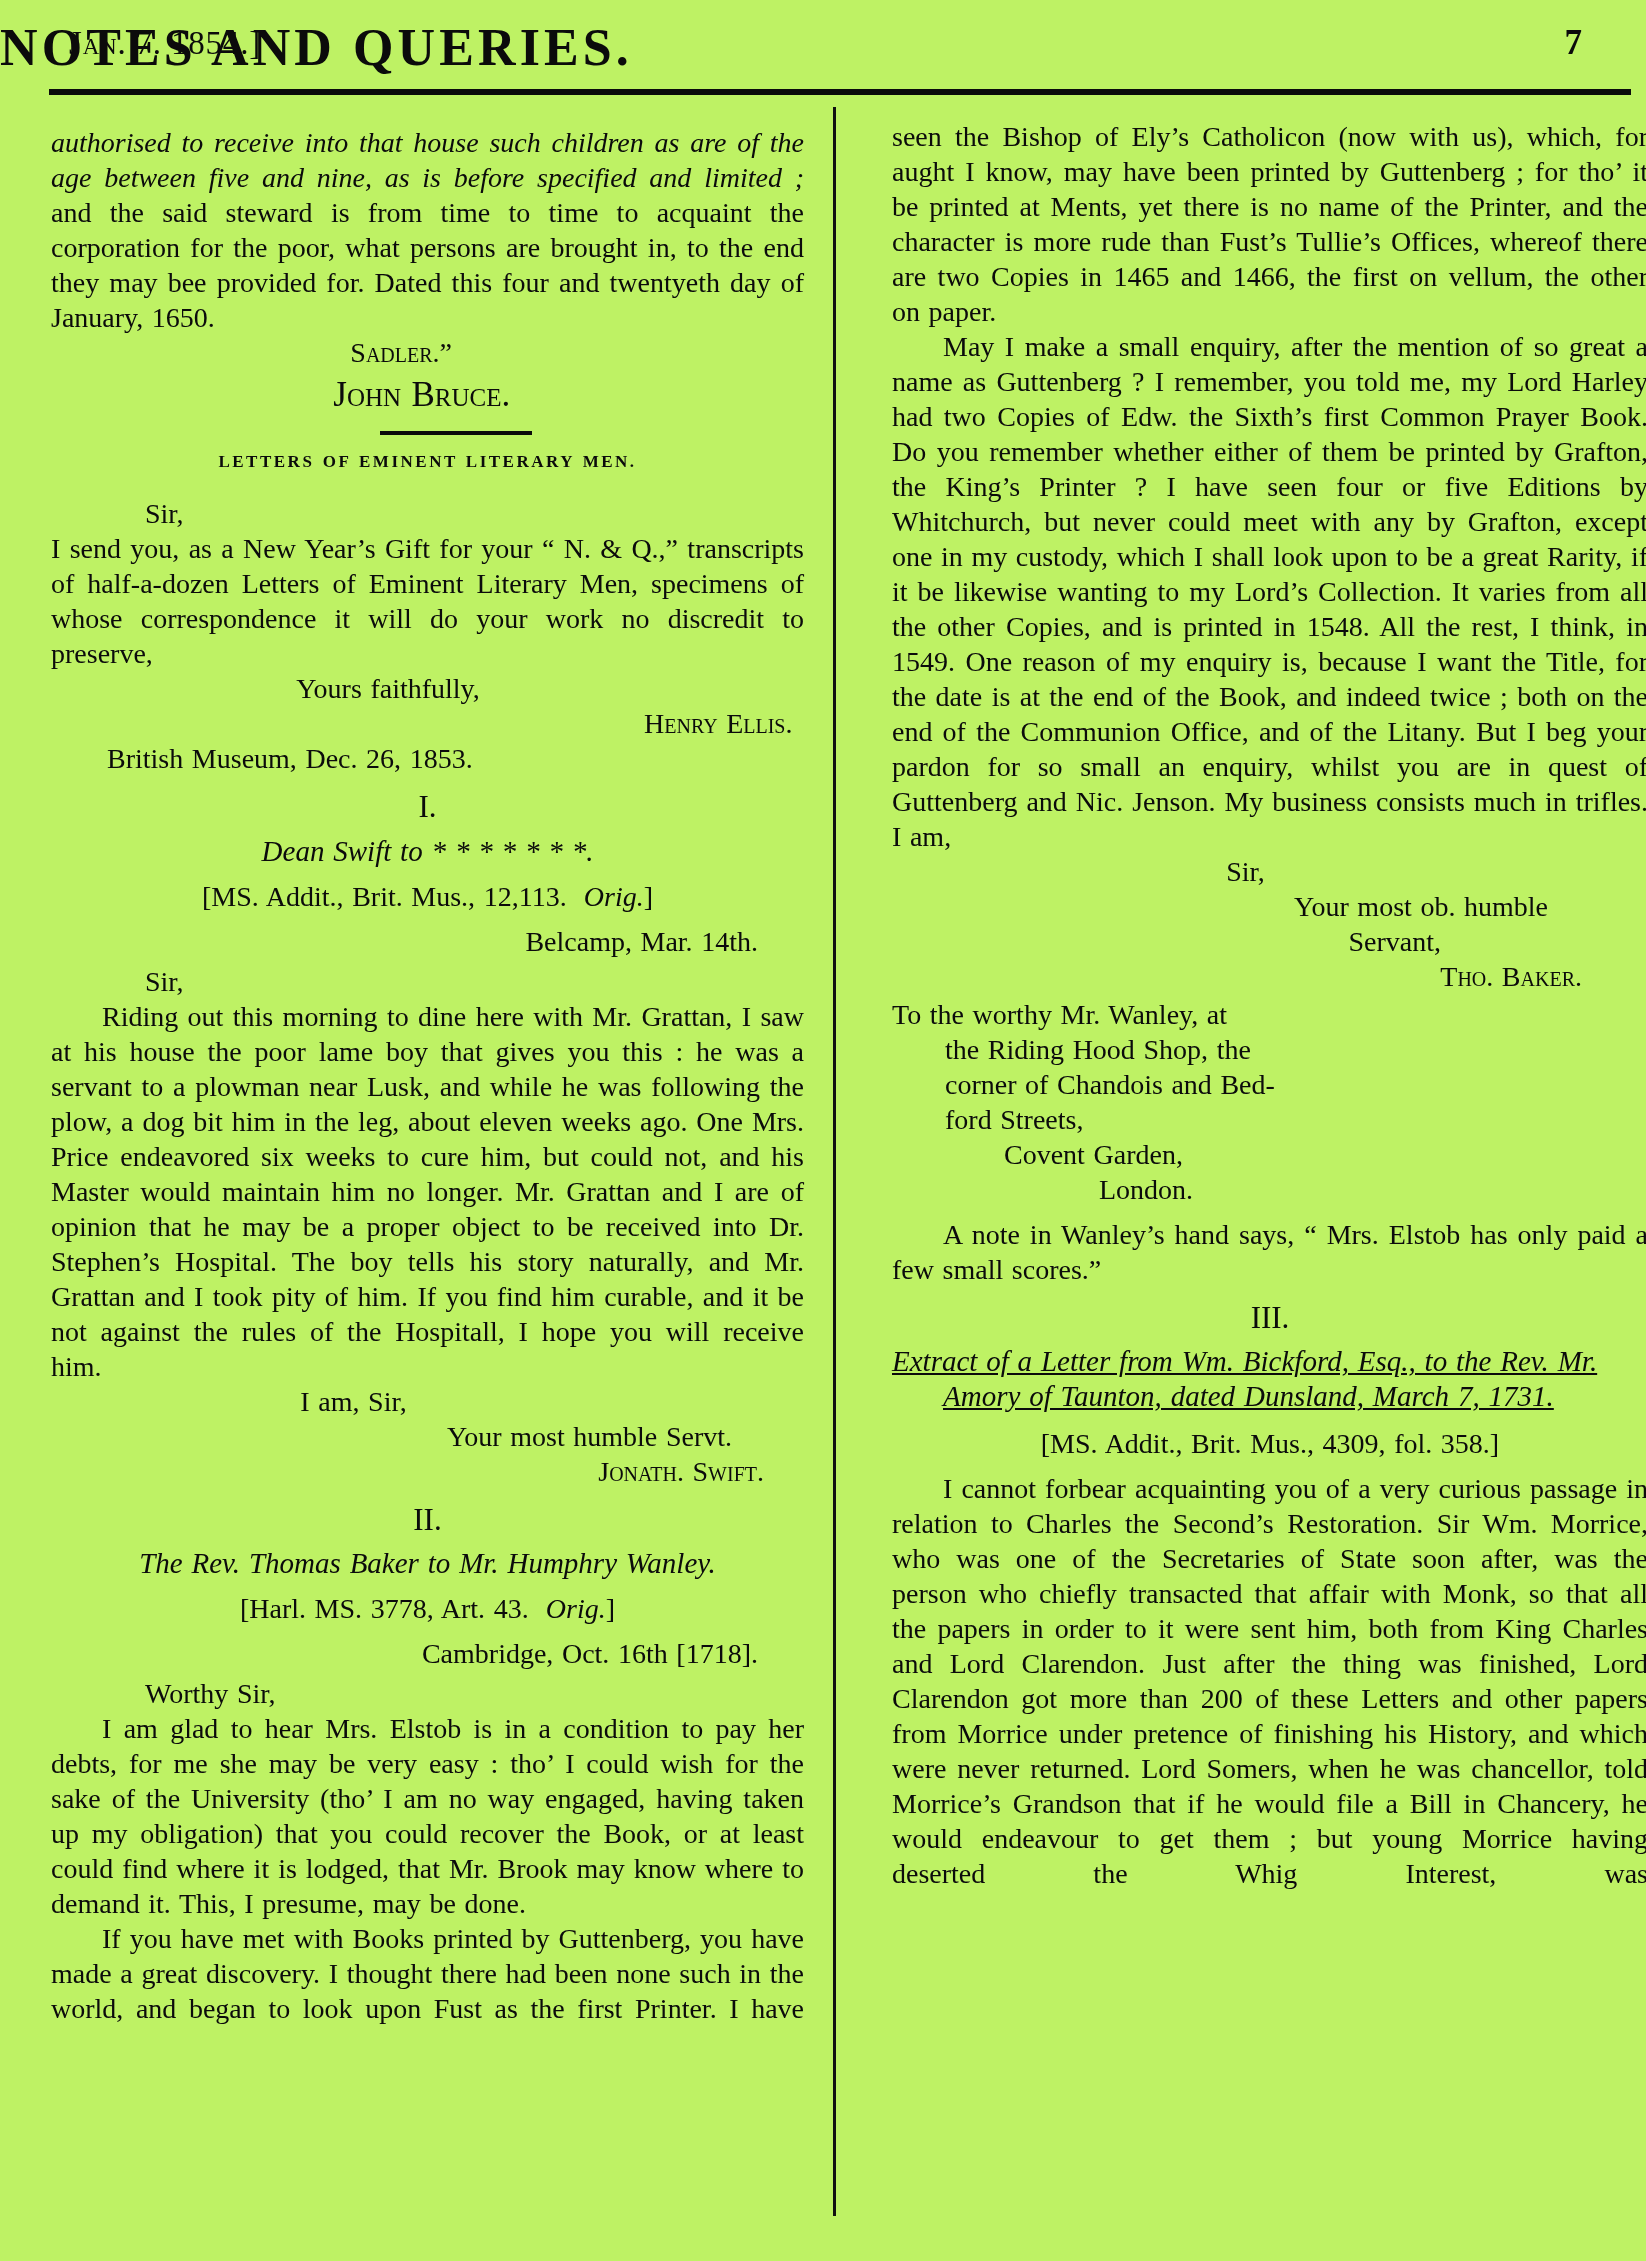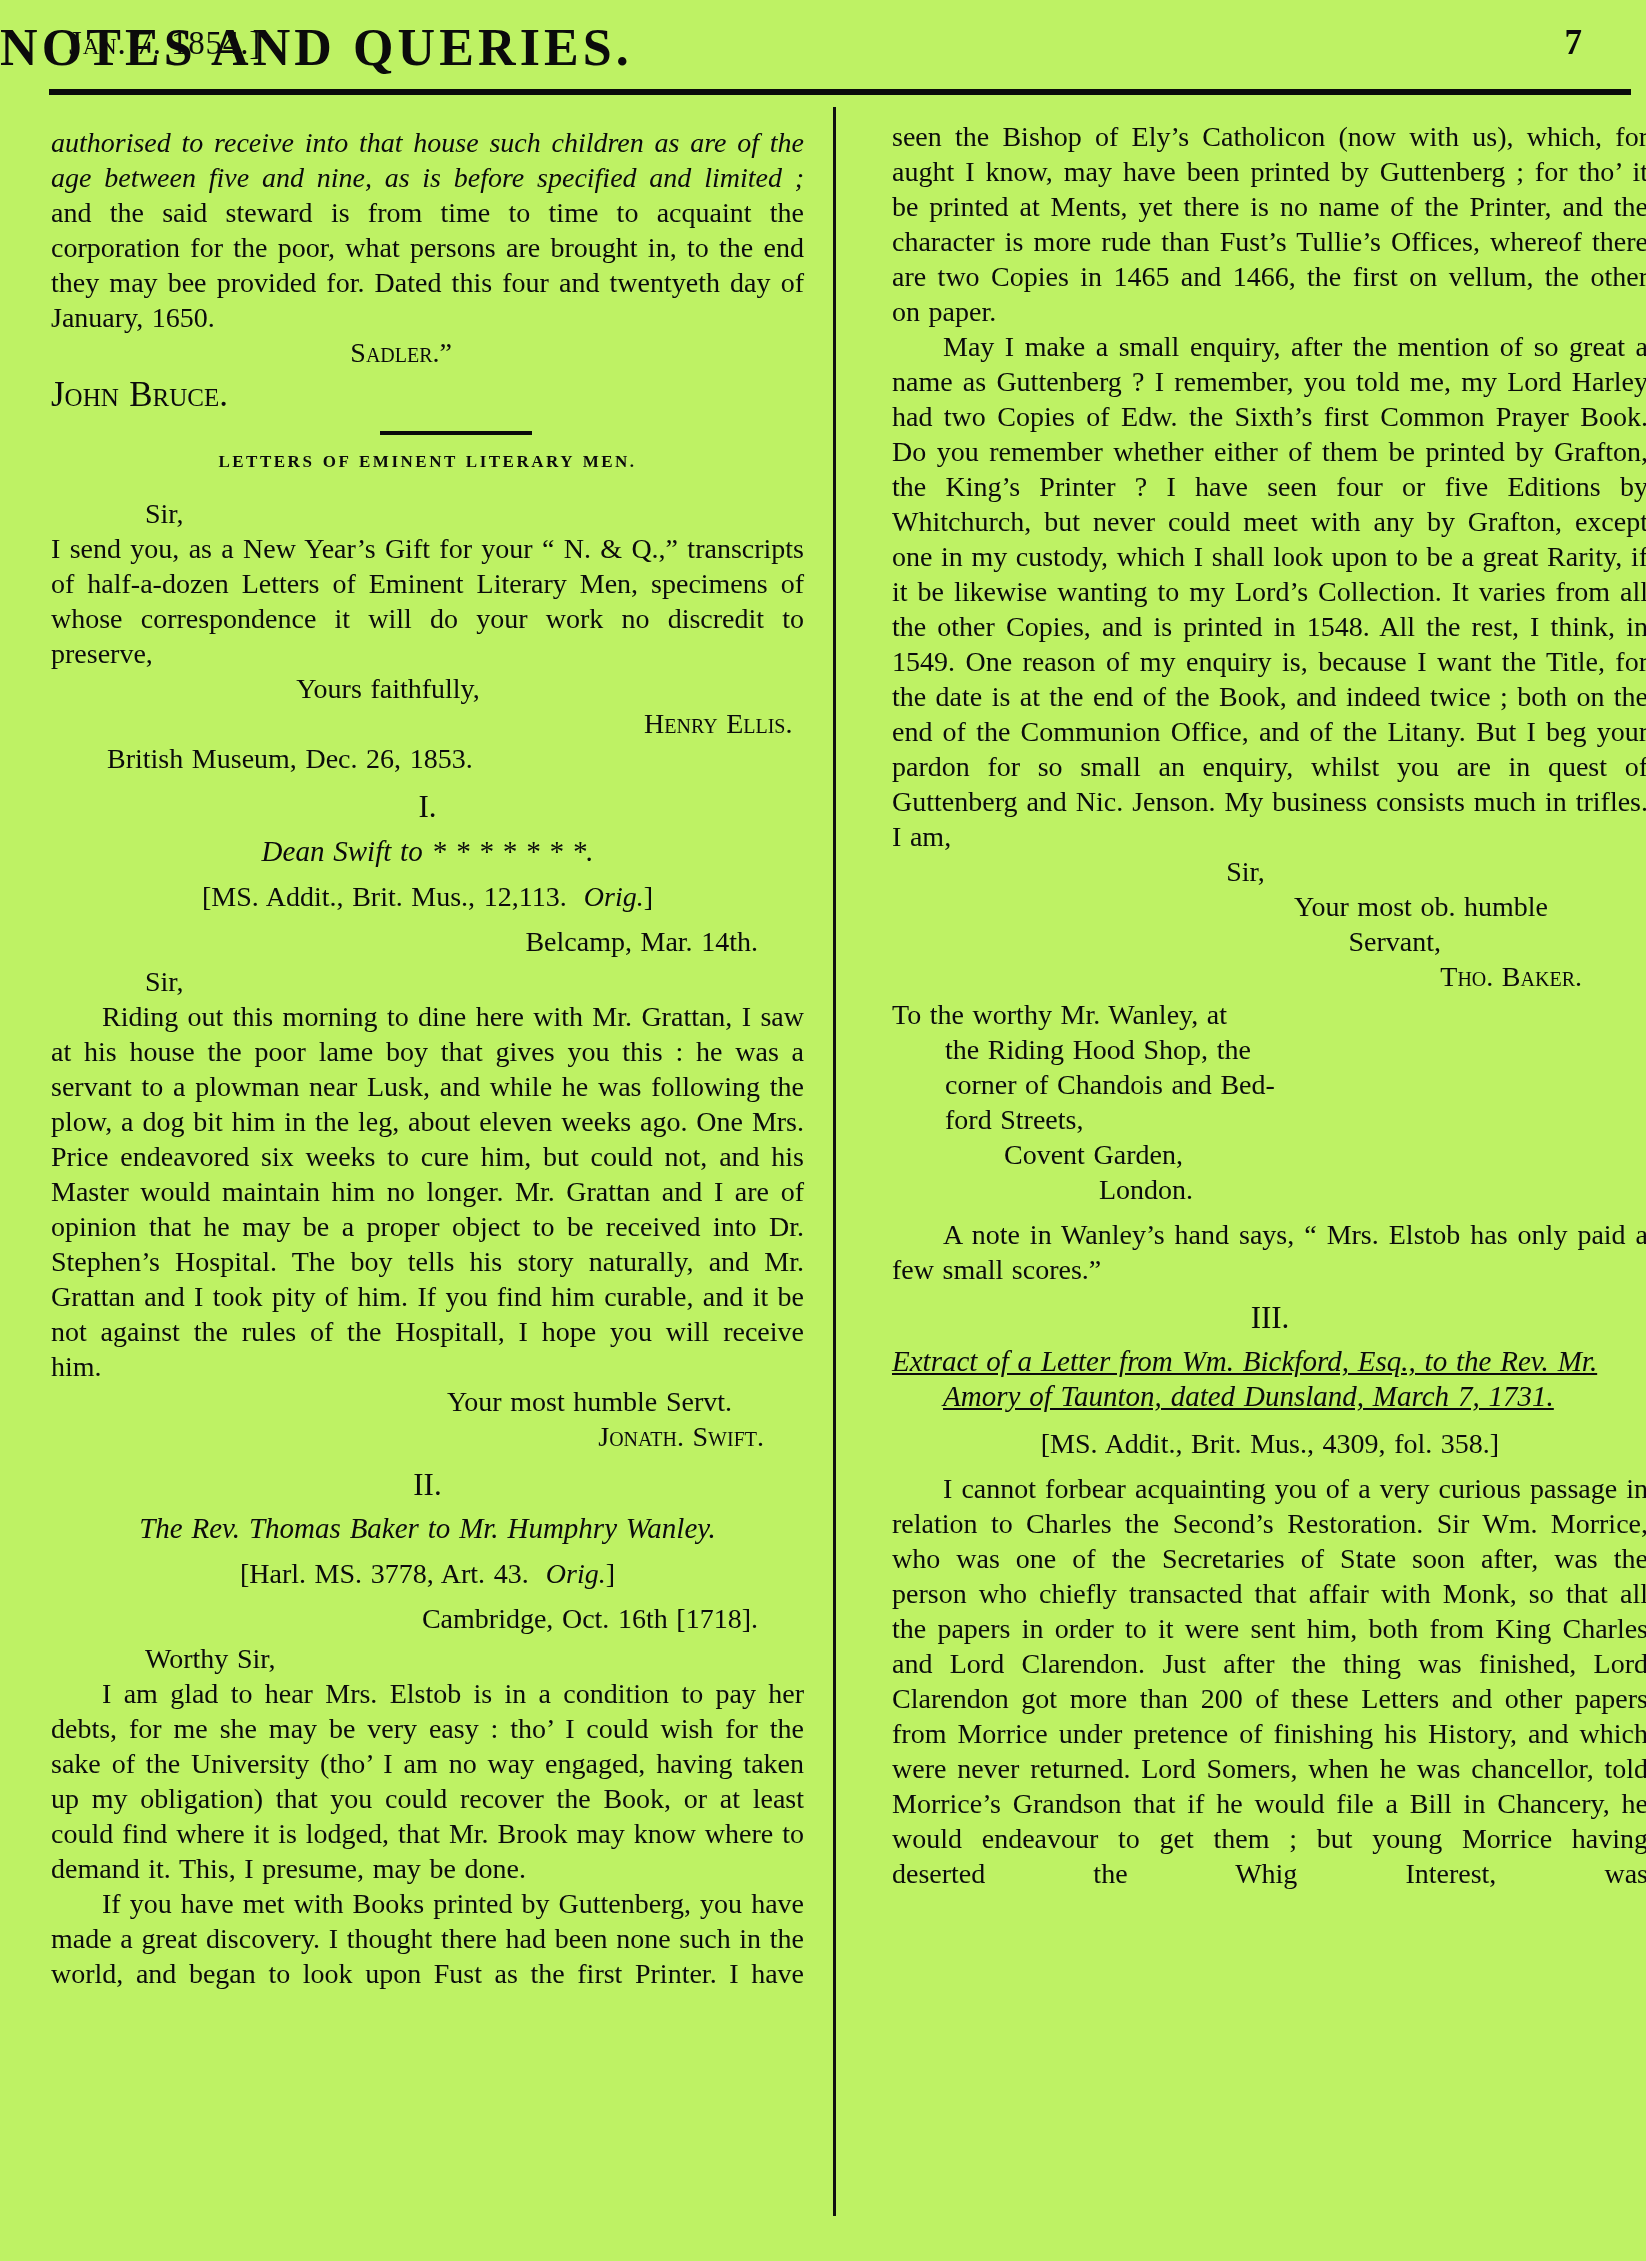--- a/index.html
+++ b/index.html
@@ -46,21 +46,21 @@
   .col-left  { left: 51px;  width: 753px; top: 125px; }
   .col-right { left: 892px; width: 756px; top: 119px; }
   p { margin: 0; }
   .just  { text-align: justify; }
   .force-just { text-align: justify; text-align-last: justify; }
   .indent { text-indent: 51px; }
   .salut  { text-indent: 94px; }
   .it { font-style: italic; }
   
   .sadler   { text-align: right; padding-right: 352px; font-variant: small-caps; }
-  .bruce    { text-align: left; padding-right: 11.5px; font-variant: small-caps;
+  .bruce    { text-align: center; padding-right: 11.5px; font-variant: small-caps;
               font-size: 35px; line-height: 43px; margin-top: 3.3px; }
   .vale-center { text-align: center; padding-right: 79px; }
   .ellis    { text-align: right; padding-right: 11.5px; font-variant: small-caps; }
   .date-left { padding-left: 56px; }
   .date-right { text-align: right; padding-right: 46px; }
   .iam      { text-align: center; padding-right: 148px; }
   .servt    { text-align: right; padding-right: 72px; }
   .swift    { text-align: right; padding-right: 40px; font-variant: small-caps; }
   .sir-right { text-align: center; padding-right: 49px; }
   .ob-humble { text-align: right; padding-right: 100px; }
@@ -110,20 +110,21 @@
     <p class="vale-center">Yours faithfully,</p>
     <p class="ellis">Henry Ellis.</p>
     <p class="date-left">British Museum, Dec. 26, 1853.</p>
 
     <h3 class="number">I.</h3>
     <p class="title-center it">Dean Swift to * * * * * * *.</p>
     <p class="msline"><span>[MS. Addit., Brit. Mus., 12,113.</span>&nbsp;&nbsp;<span class="it">Orig.</span><span>]</span></p>
     <p class="date-right mb6">Belcamp, Mar. 14th.</p>
     <p class="salut">Sir,</p>
     <p class="just indent">Riding out this morning to dine here with Mr. Grattan, I saw at his house the poor lame boy that gives you this : he was a servant to a plowman near Lusk, and while he was following the plow, a dog bit him in the leg, about eleven weeks ago. One Mrs. Price endeavored six weeks to cure him, but could not, and his Master would maintain him no longer. Mr. Grattan and I are of opinion that he may be a proper object to be received into Dr. Stephen’s Hospital. The boy tells his story naturally, and Mr. Grattan and I took pity of him. If you find him curable, and it be not against the rules of the Hospitall, I hope you will receive him.</p>
+    <p class="iam">I am, Sir,</p>
     <p class="servt">Your most humble Servt.</p>
     <p class="swift">Jonath. Swift.</p>
 
     <h3 class="number">II.</h3>
     <p class="title-center it">The Rev. Thomas Baker to Mr. Humphry Wanley.</p>
     <p class="msline"><span>[Harl. MS. 3778, Art. 43.</span>&nbsp;&nbsp;<span class="it">Orig.</span><span>]</span></p>
     <p class="date-right mb6">Cambridge, Oct. 16th [1718].</p>
     <p class="salut">Worthy Sir,</p>
     <p class="just indent">I am glad to hear Mrs. Elstob is in a condition to pay her debts, for me she may be very easy : tho’ I could wish for the sake of the University (tho’ I am no way engaged, having taken up my obligation) that you could recover the Book, or at least could find where it is lodged, that Mr. Brook may know where to demand it. This, I presume, may be done.</p>
     <p class="force-just indent">If you have met with Books printed by Guttenberg, you have made a great discovery. I thought there had been none such in the world, and began to look upon Fust as the first Printer. I have</p>

